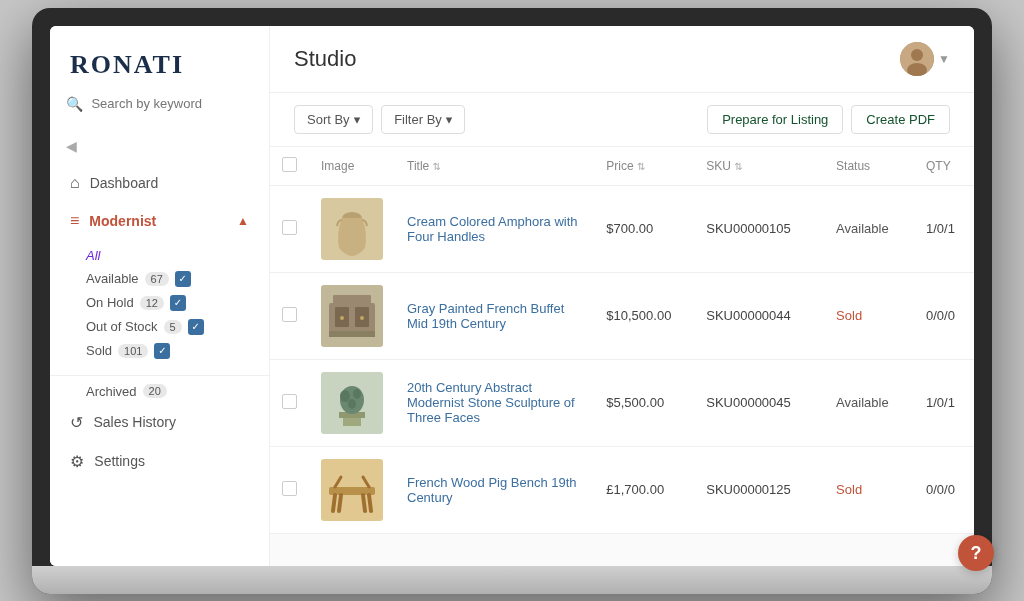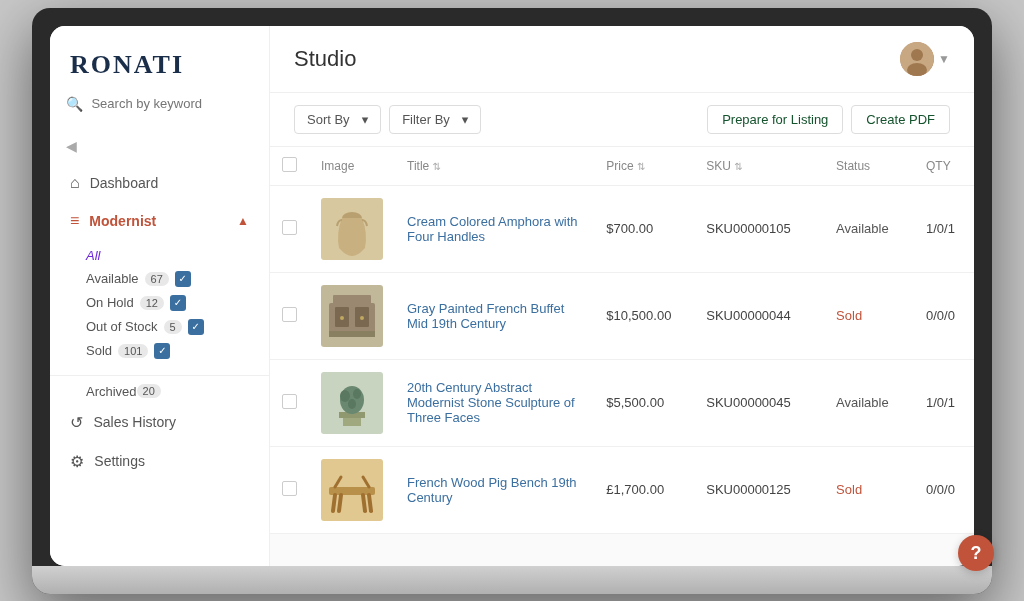--- a/index.html
+++ b/index.html
@@ -14,21 +14,21 @@
 
     .laptop-outer {
       width: 960px;
       background: #2a2a2a;
       border-radius: 18px;
       padding: 18px 18px 0 18px;
       box-shadow: 0 20px 60px rgba(0,0,0,0.5);
     }
     .laptop-screen {
       background: #fff;
-      border-radius: 15px;
+      border-radius: 6px;
       overflow: hidden;
       width: 100%;
       height: 540px;
       display: flex;
       flex-direction: column;
     }
     .laptop-base {
       height: 28px;
       background: linear-gradient(to bottom, #d0d0d0, #b0b0b0);
       border-radius: 0 0 18px 18px;
@@ -136,21 +136,21 @@
       justify-content: center;
       color: #fff;
       font-size: 10px;
     }
     .sub-archived {
       font-size: 13px;
       color: #555;
       padding: 8px 0 4px 36px;
       display: flex;
       align-items: center;
-      gap: 0;
+      gap: 6px;
       cursor: pointer;
       border-top: 1px solid #efefef;
       margin-top: 4px;
     }
 
     
     .main-content {
       flex: 1;
       display: flex;
       flex-direction: column;
@@ -196,21 +196,21 @@
     .btn-outline {
       border: 1px solid #ddd;
       background: #fff;
       border-radius: 4px;
       padding: 6px 12px;
       font-size: 13px;
       color: #555;
       cursor: pointer;
       display: flex;
       align-items: center;
-      gap: 12px;
+      gap: 4px;
     }
     .btn-gray {
       border: 1px solid #ddd;
       background: #fff;
       border-radius: 4px;
       padding: 6px 14px;
       font-size: 13px;
       color: #14532d;
       cursor: pointer;
     }

